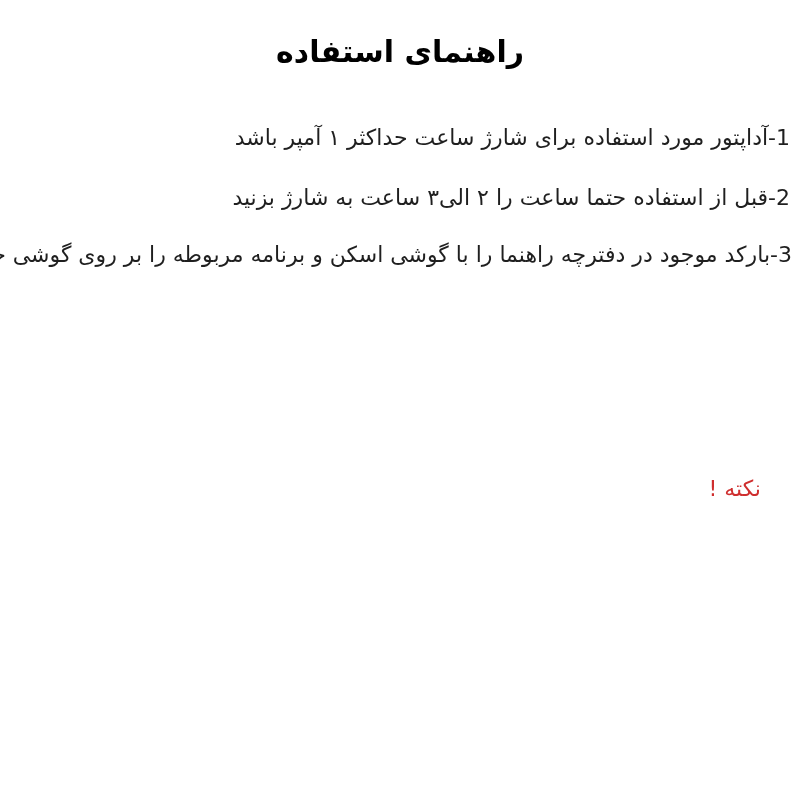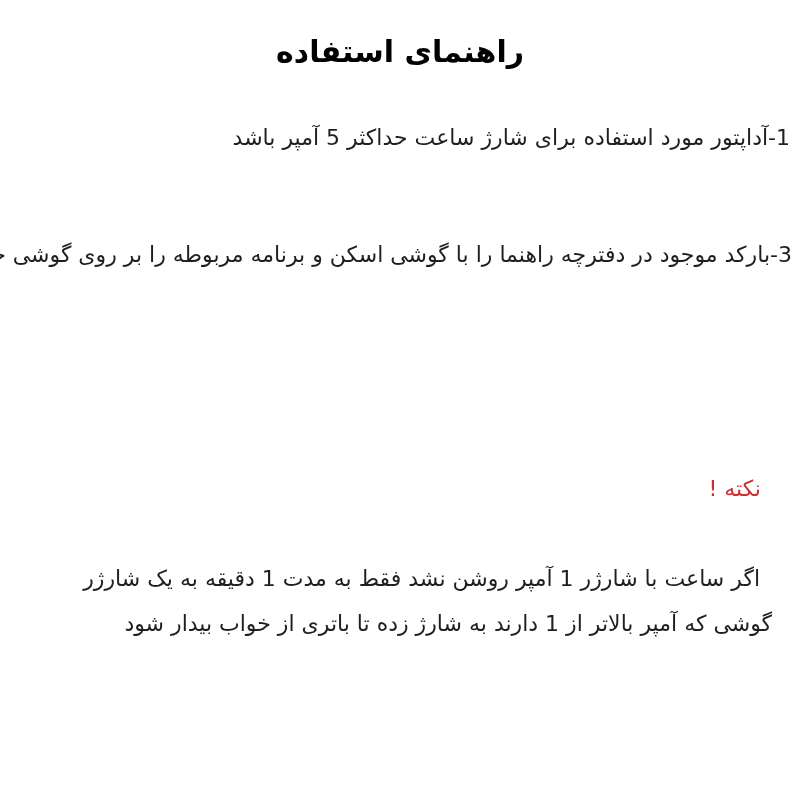--- a/index.html
+++ b/index.html
@@ -49,25 +49,24 @@
   .note-2 { top: 562px; right: 40px; }
   .note-3 { top: 607px; right: 28px; }
 </style>
 </head>
 <body>
 
 <div class="page" dir="rtl">
 
   <h1 class="page-title">راهنمای استفاده</h1>
 
-  <p class="line inst-1">1-آداپتور مورد استفاده برای شارژ ساعت حداکثر 5 آمپر باشد</p>
+  <p class="line inst-1">1-آداپتور مورد استفاده برای شارژ ساعت حداکثر ۱ آمپر باشد</p>
 
+  <p class="line inst-2">2-قبل از استفاده حتما ساعت را ۲ الی۳ ساعت به شارژ بزنید</p>
 
   <p class="line inst-3">3-بارکد موجود در دفترچه راهنما را با گوشی اسکن و برنامه مربوطه را بر روی گوشی خود نصب کنید</p>
 
   <p class="line note-heading">نکته !</p>
 
 
-  <p class="line note-2">اگر ساعت با شارژر 1 آمپر روشن نشد فقط به مدت 1 دقیقه به یک شارژر</p>
 
-  <p class="line note-3">گوشی که آمپر بالاتر از 1 دارند به شارژ زده تا باتری از خواب بیدار شود</p>
 
 </div>
 
 </body></html>

